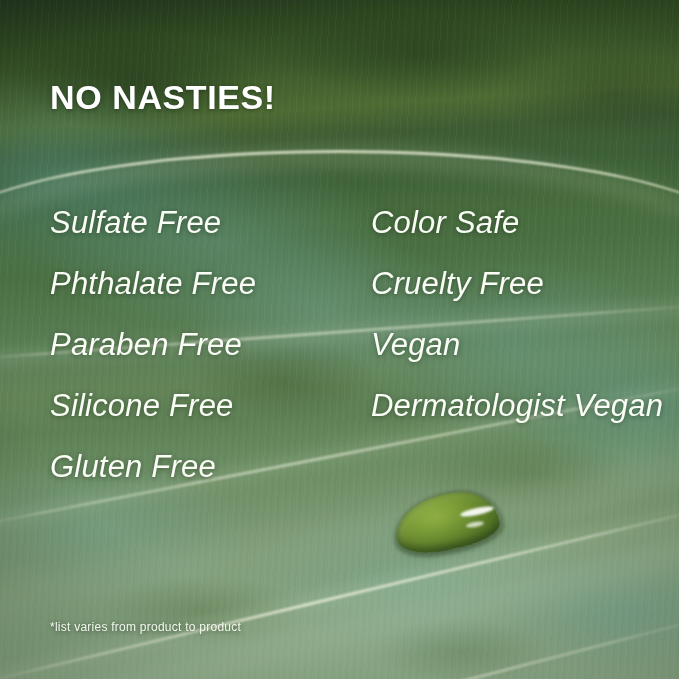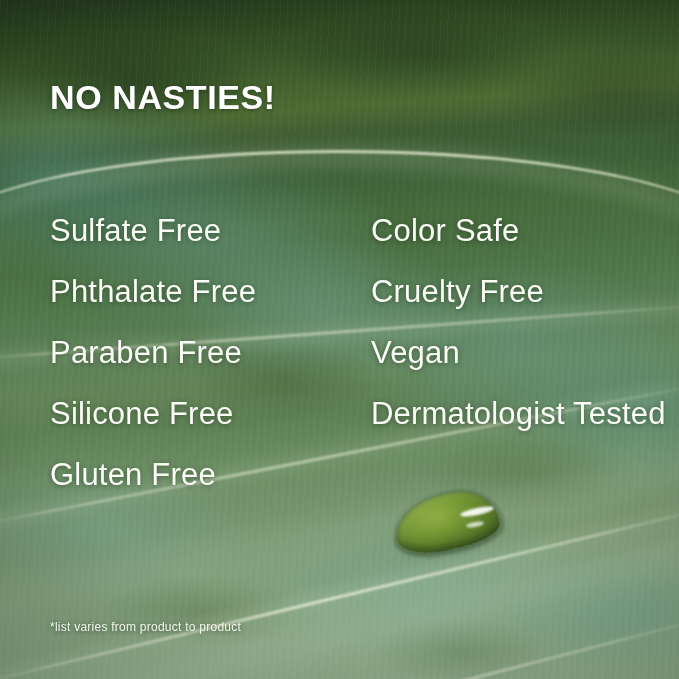--- a/index.html
+++ b/index.html
@@ -242,21 +242,22 @@
 
   .columns {
     position: absolute;
     left: 0;
     top: 196px;
     width: 679px;
   }
 
   .col {
     position: absolute;
-    top: 16px;
+    top: 8px;
+    font-style: italic;
   }
   .col-left  { left: 50px;  width: 320px; }
   .col-right { left: 371px; width: 300px; }
 
   .item {
     font-size: 31px;
     font-weight: normal;
     line-height: 38px;
     color: #fafdf6;
     letter-spacing: 0.2px;
@@ -323,21 +324,21 @@
         <div class="item">Phthalate Free</div>
         <div class="item">Paraben Free</div>
         <div class="item">Silicone Free</div>
         <div class="item">Gluten Free</div>
       </div>
 
       <div class="col col-right">
         <div class="item">Color Safe</div>
         <div class="item">Cruelty Free</div>
         <div class="item">Vegan</div>
-        <div class="item multiline">Dermatologist Tested</div>
+        <div class="item multiline">Dermatologist Vegan</div>
       </div>
 
     </div>
 
     <div class="footnote">*list varies from product to product</div>
 
   </div>
 </div>
 
 </body></html>

